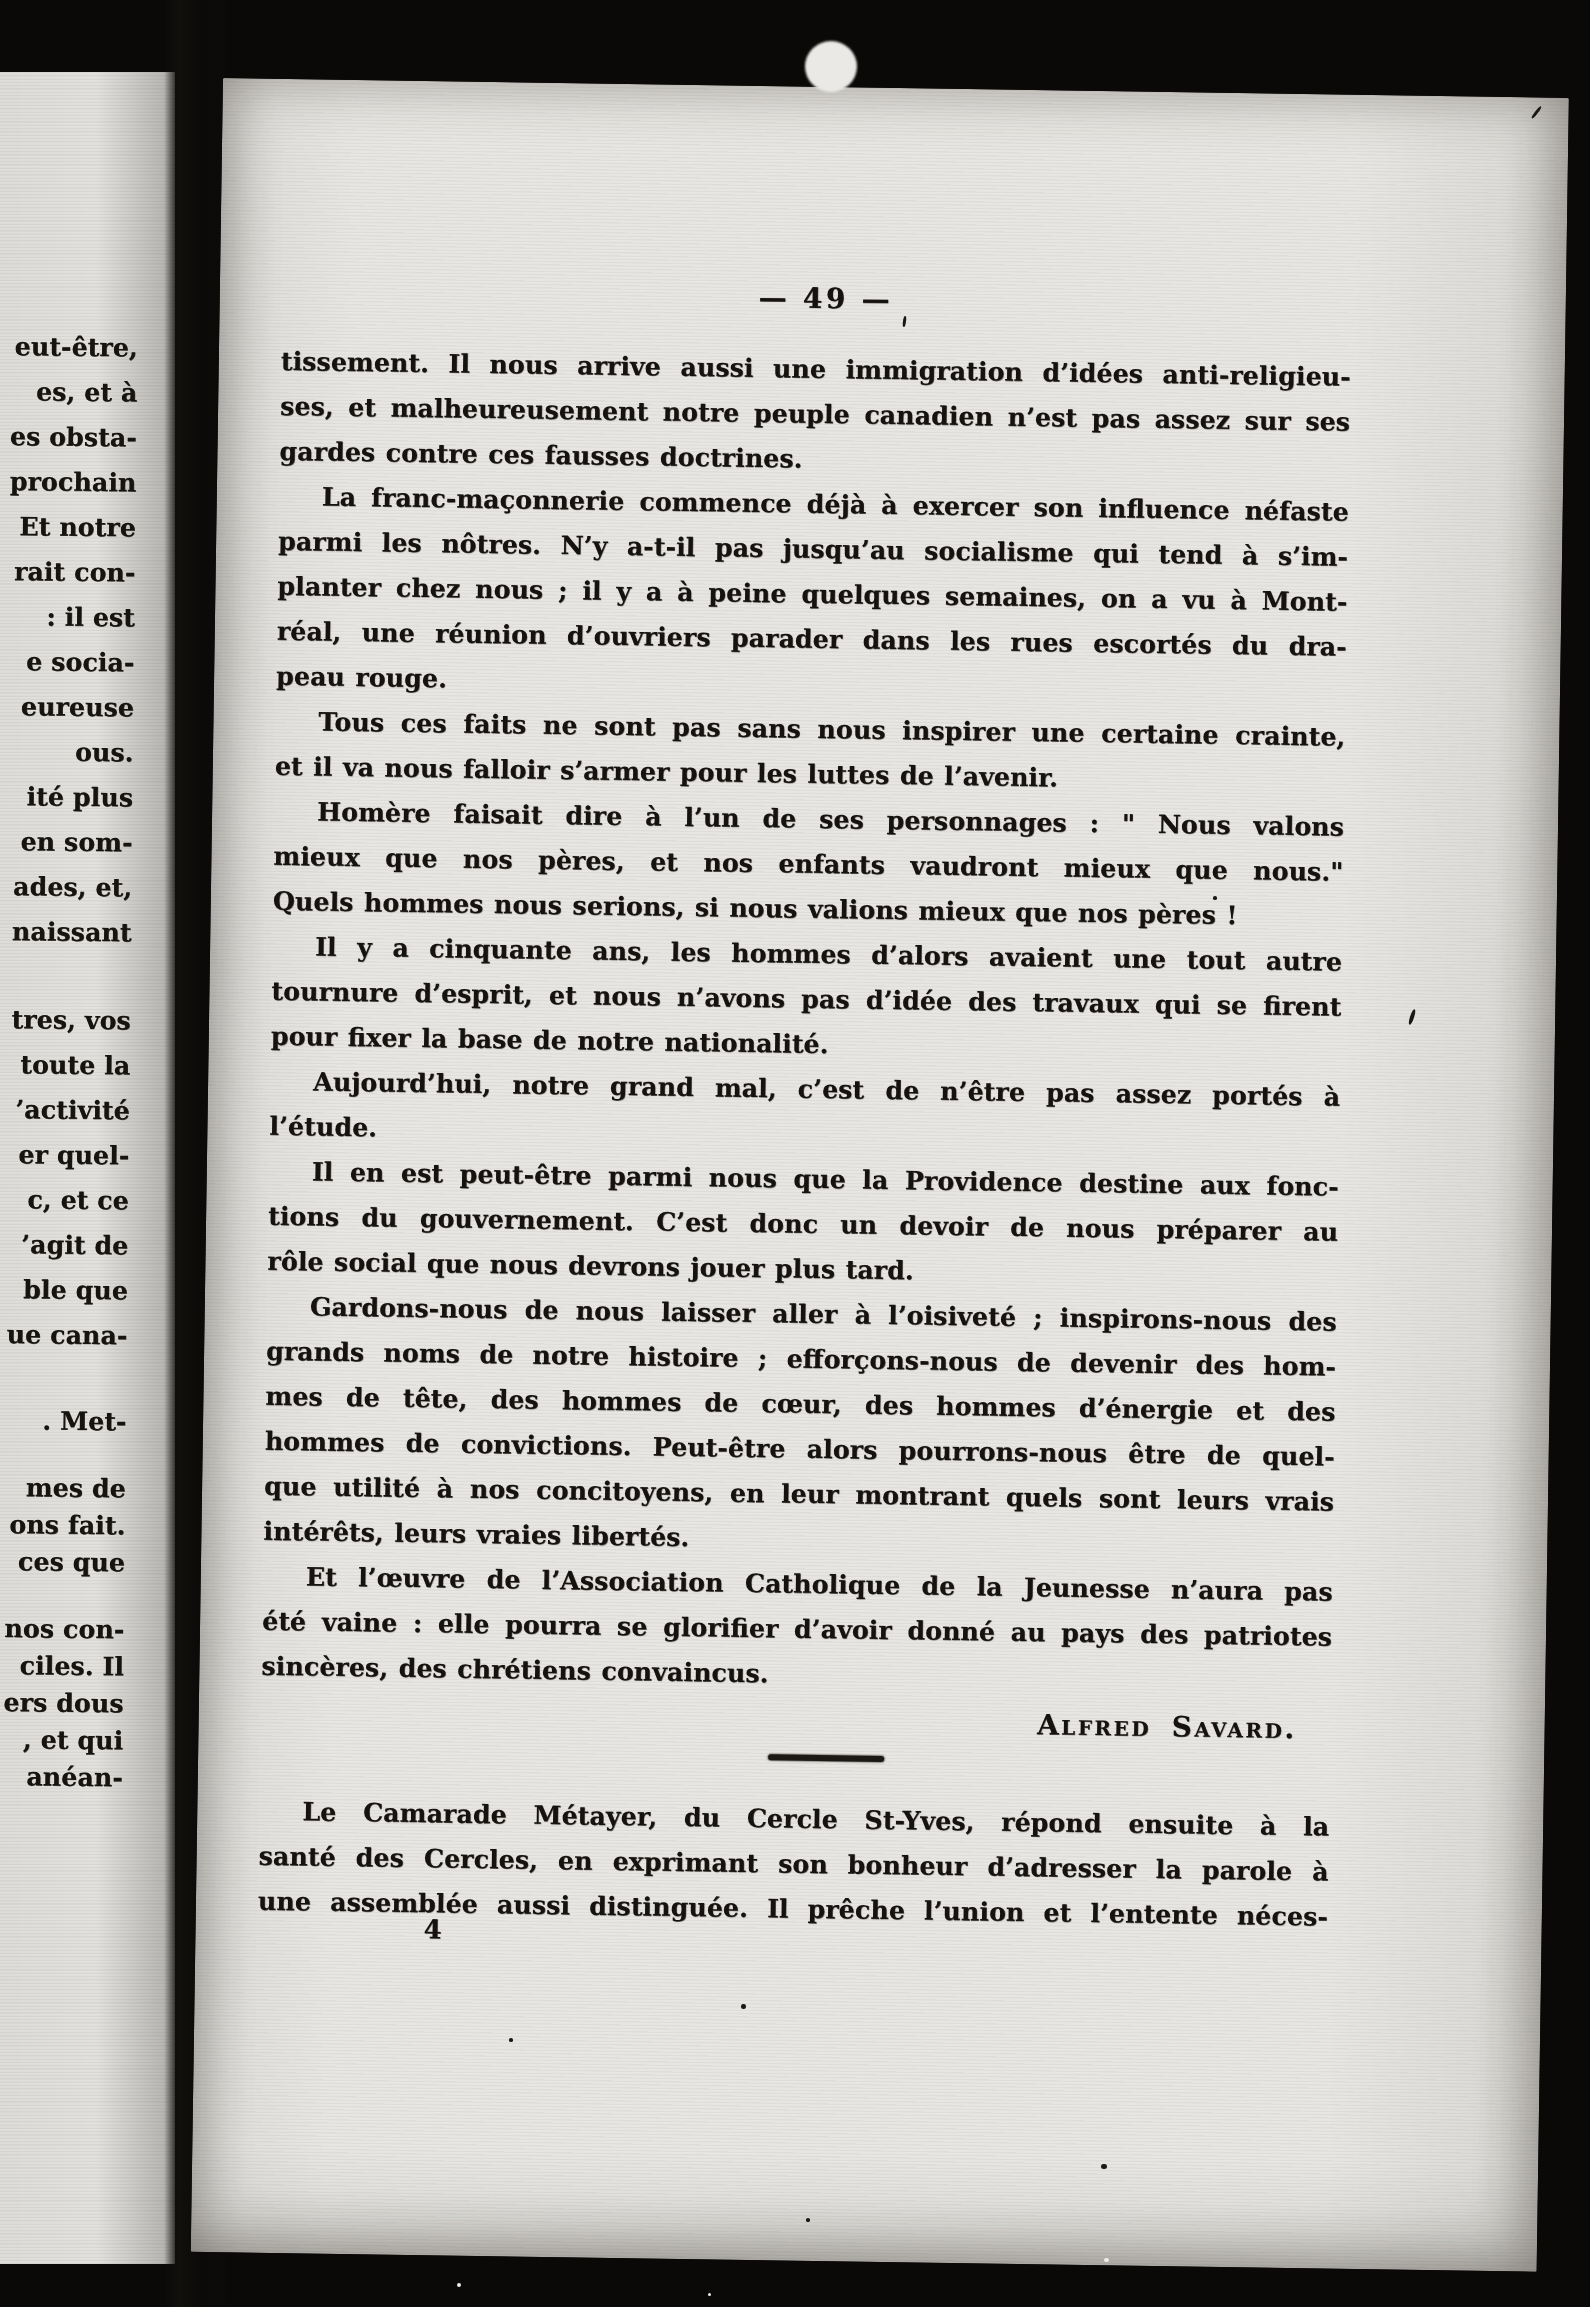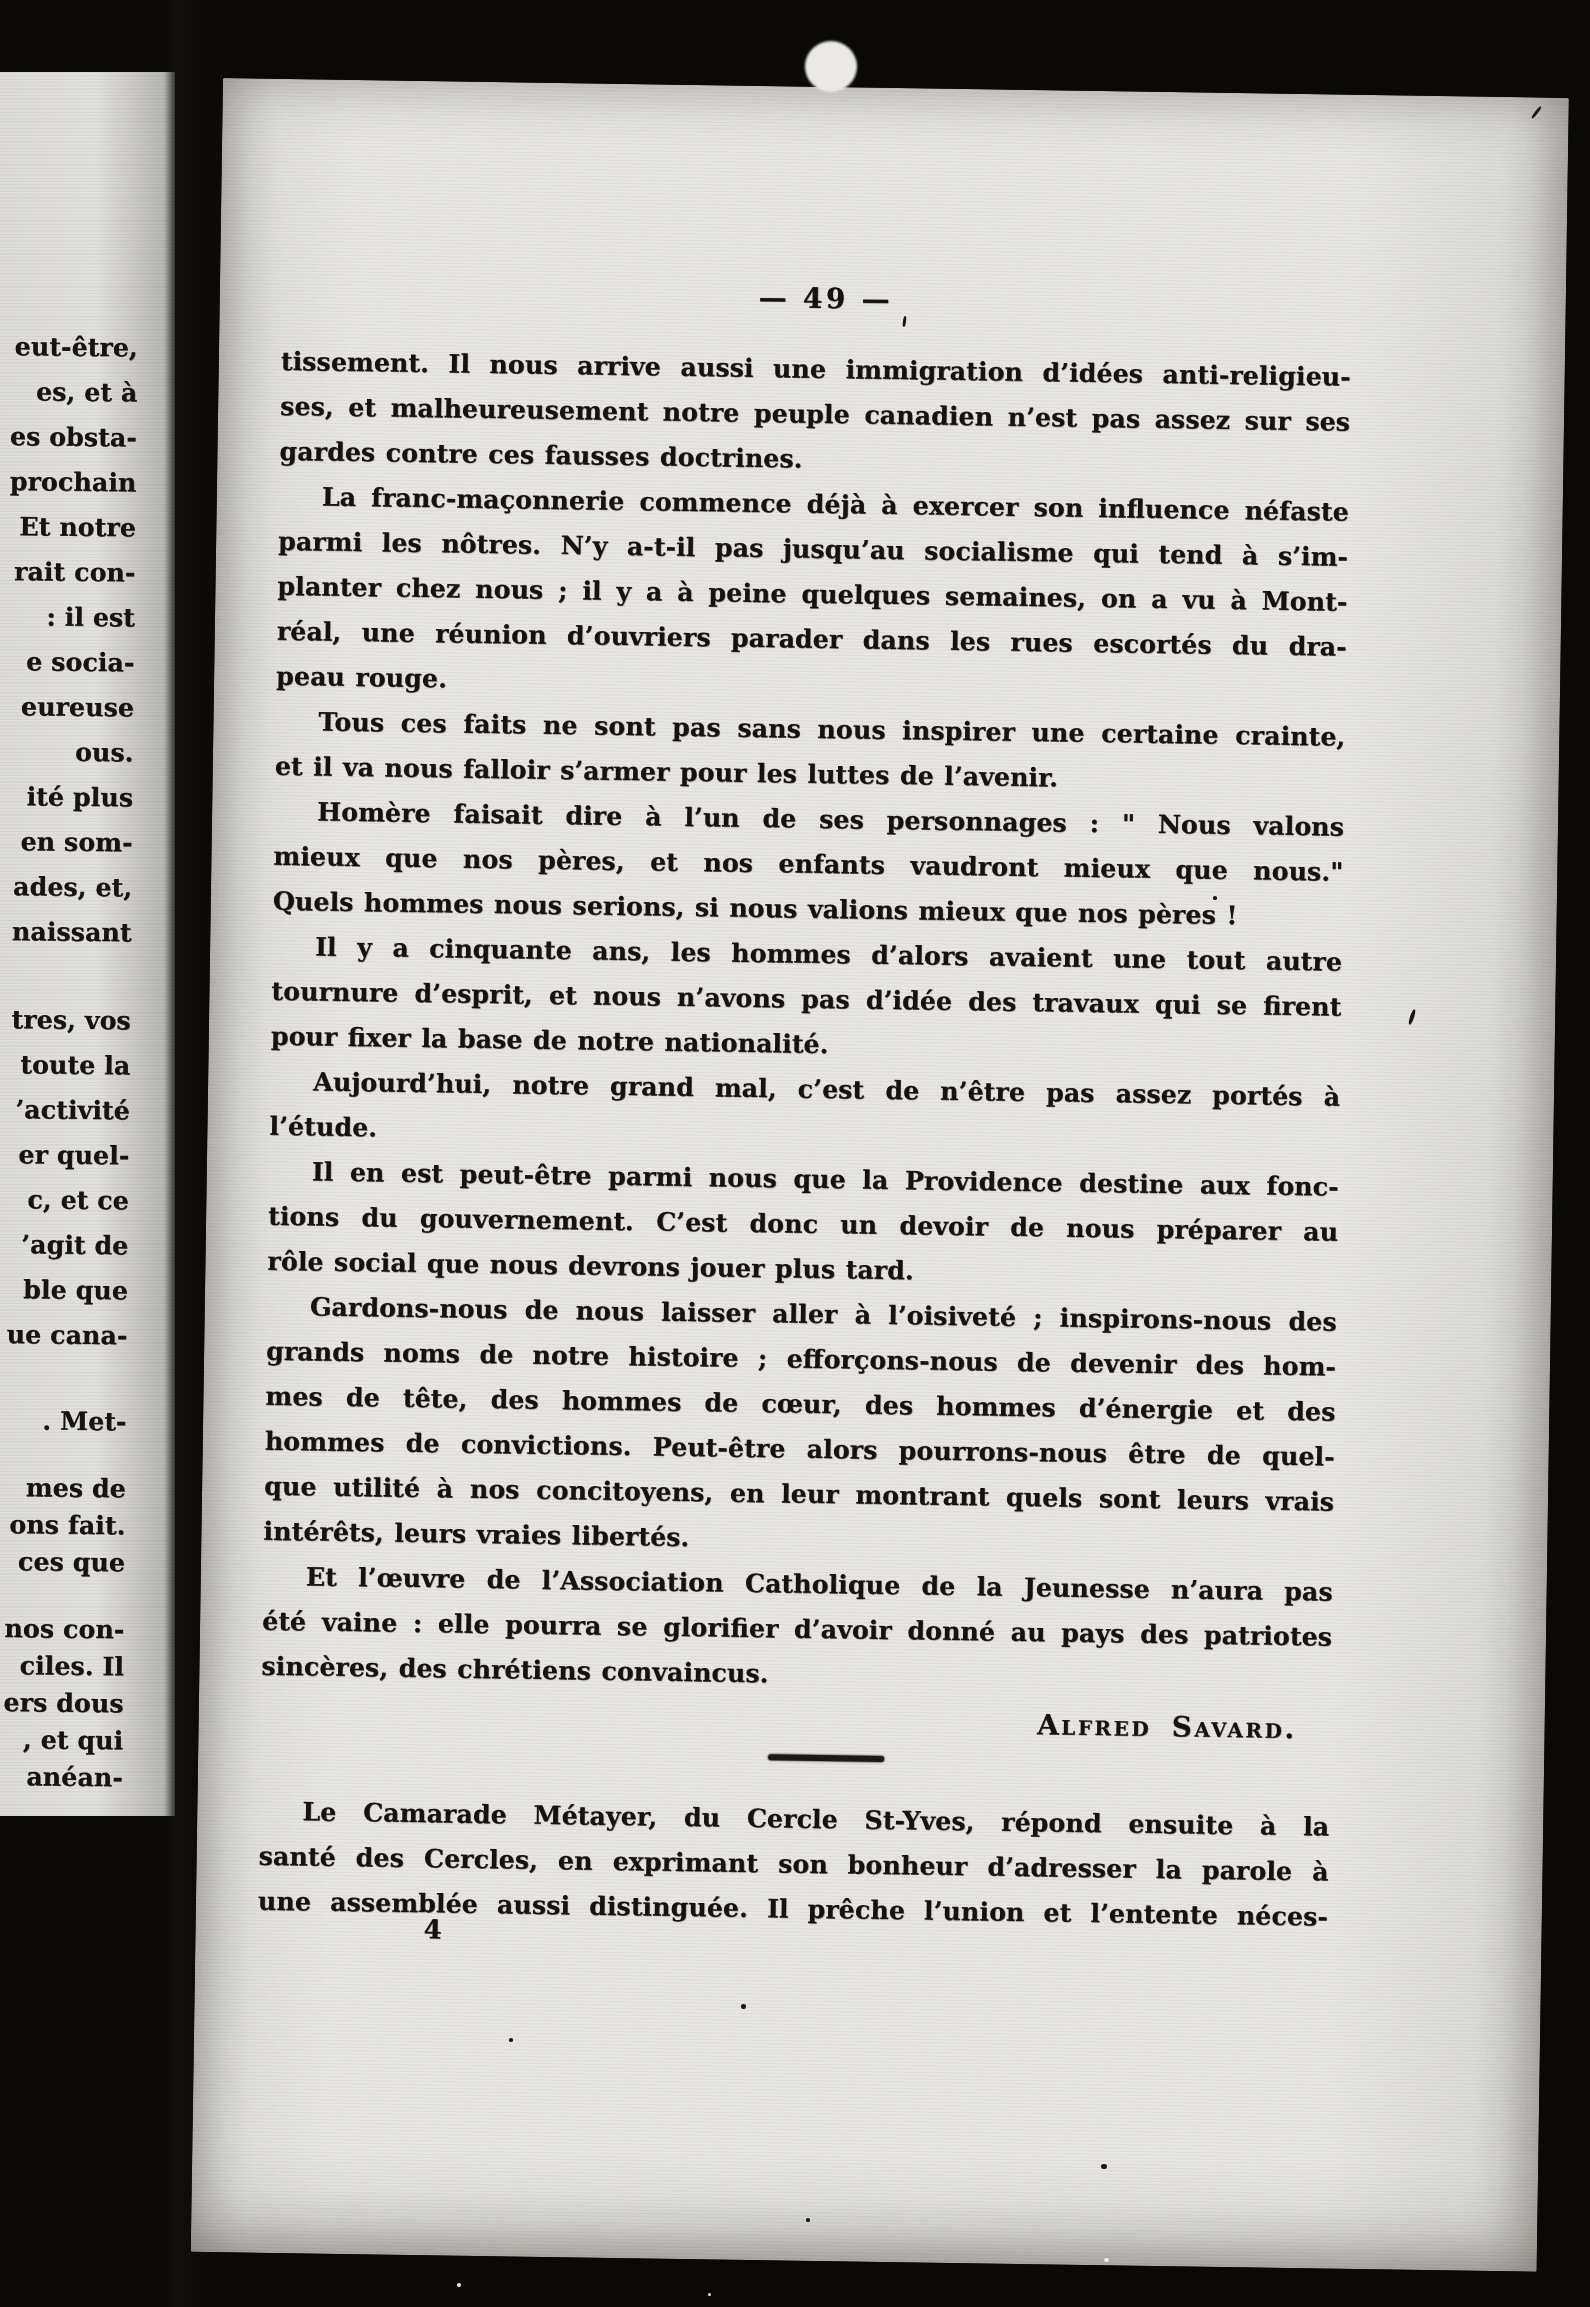--- a/index.html
+++ b/index.html
@@ -6,21 +6,21 @@
   #viewport{
     position:relative;
     width:1590px;height:2307px;
     background:#0a0908;
     overflow:hidden;
     font-family:"DejaVu Serif","Liberation Serif",serif;
   }
 
   
   #adjacent{
-    position:absolute;left:0;top:72px;width:175px;height:1744px;
+    position:absolute;left:0;top:72px;width:175px;height:2192px;
     background:
       repeating-linear-gradient(180deg, rgba(0,0,0,0.05) 0px, rgba(0,0,0,0.05) 0.8px, rgba(0,0,0,0) 1.6px, rgba(0,0,0,0.015) 3.3px),
       linear-gradient(90deg, rgba(0,0,0,0.02) 0%, rgba(0,0,0,0) 55%, rgba(0,0,0,0.22) 100%),
       #e3e2de;
     z-index:1;
   }
   #sliver-text{
     position:absolute;left:0;top:252px;width:138px;
     transform:rotate(0.6deg);transform-origin:left top;
     color:#17130f;font-weight:bold;font-size:25.4px;

